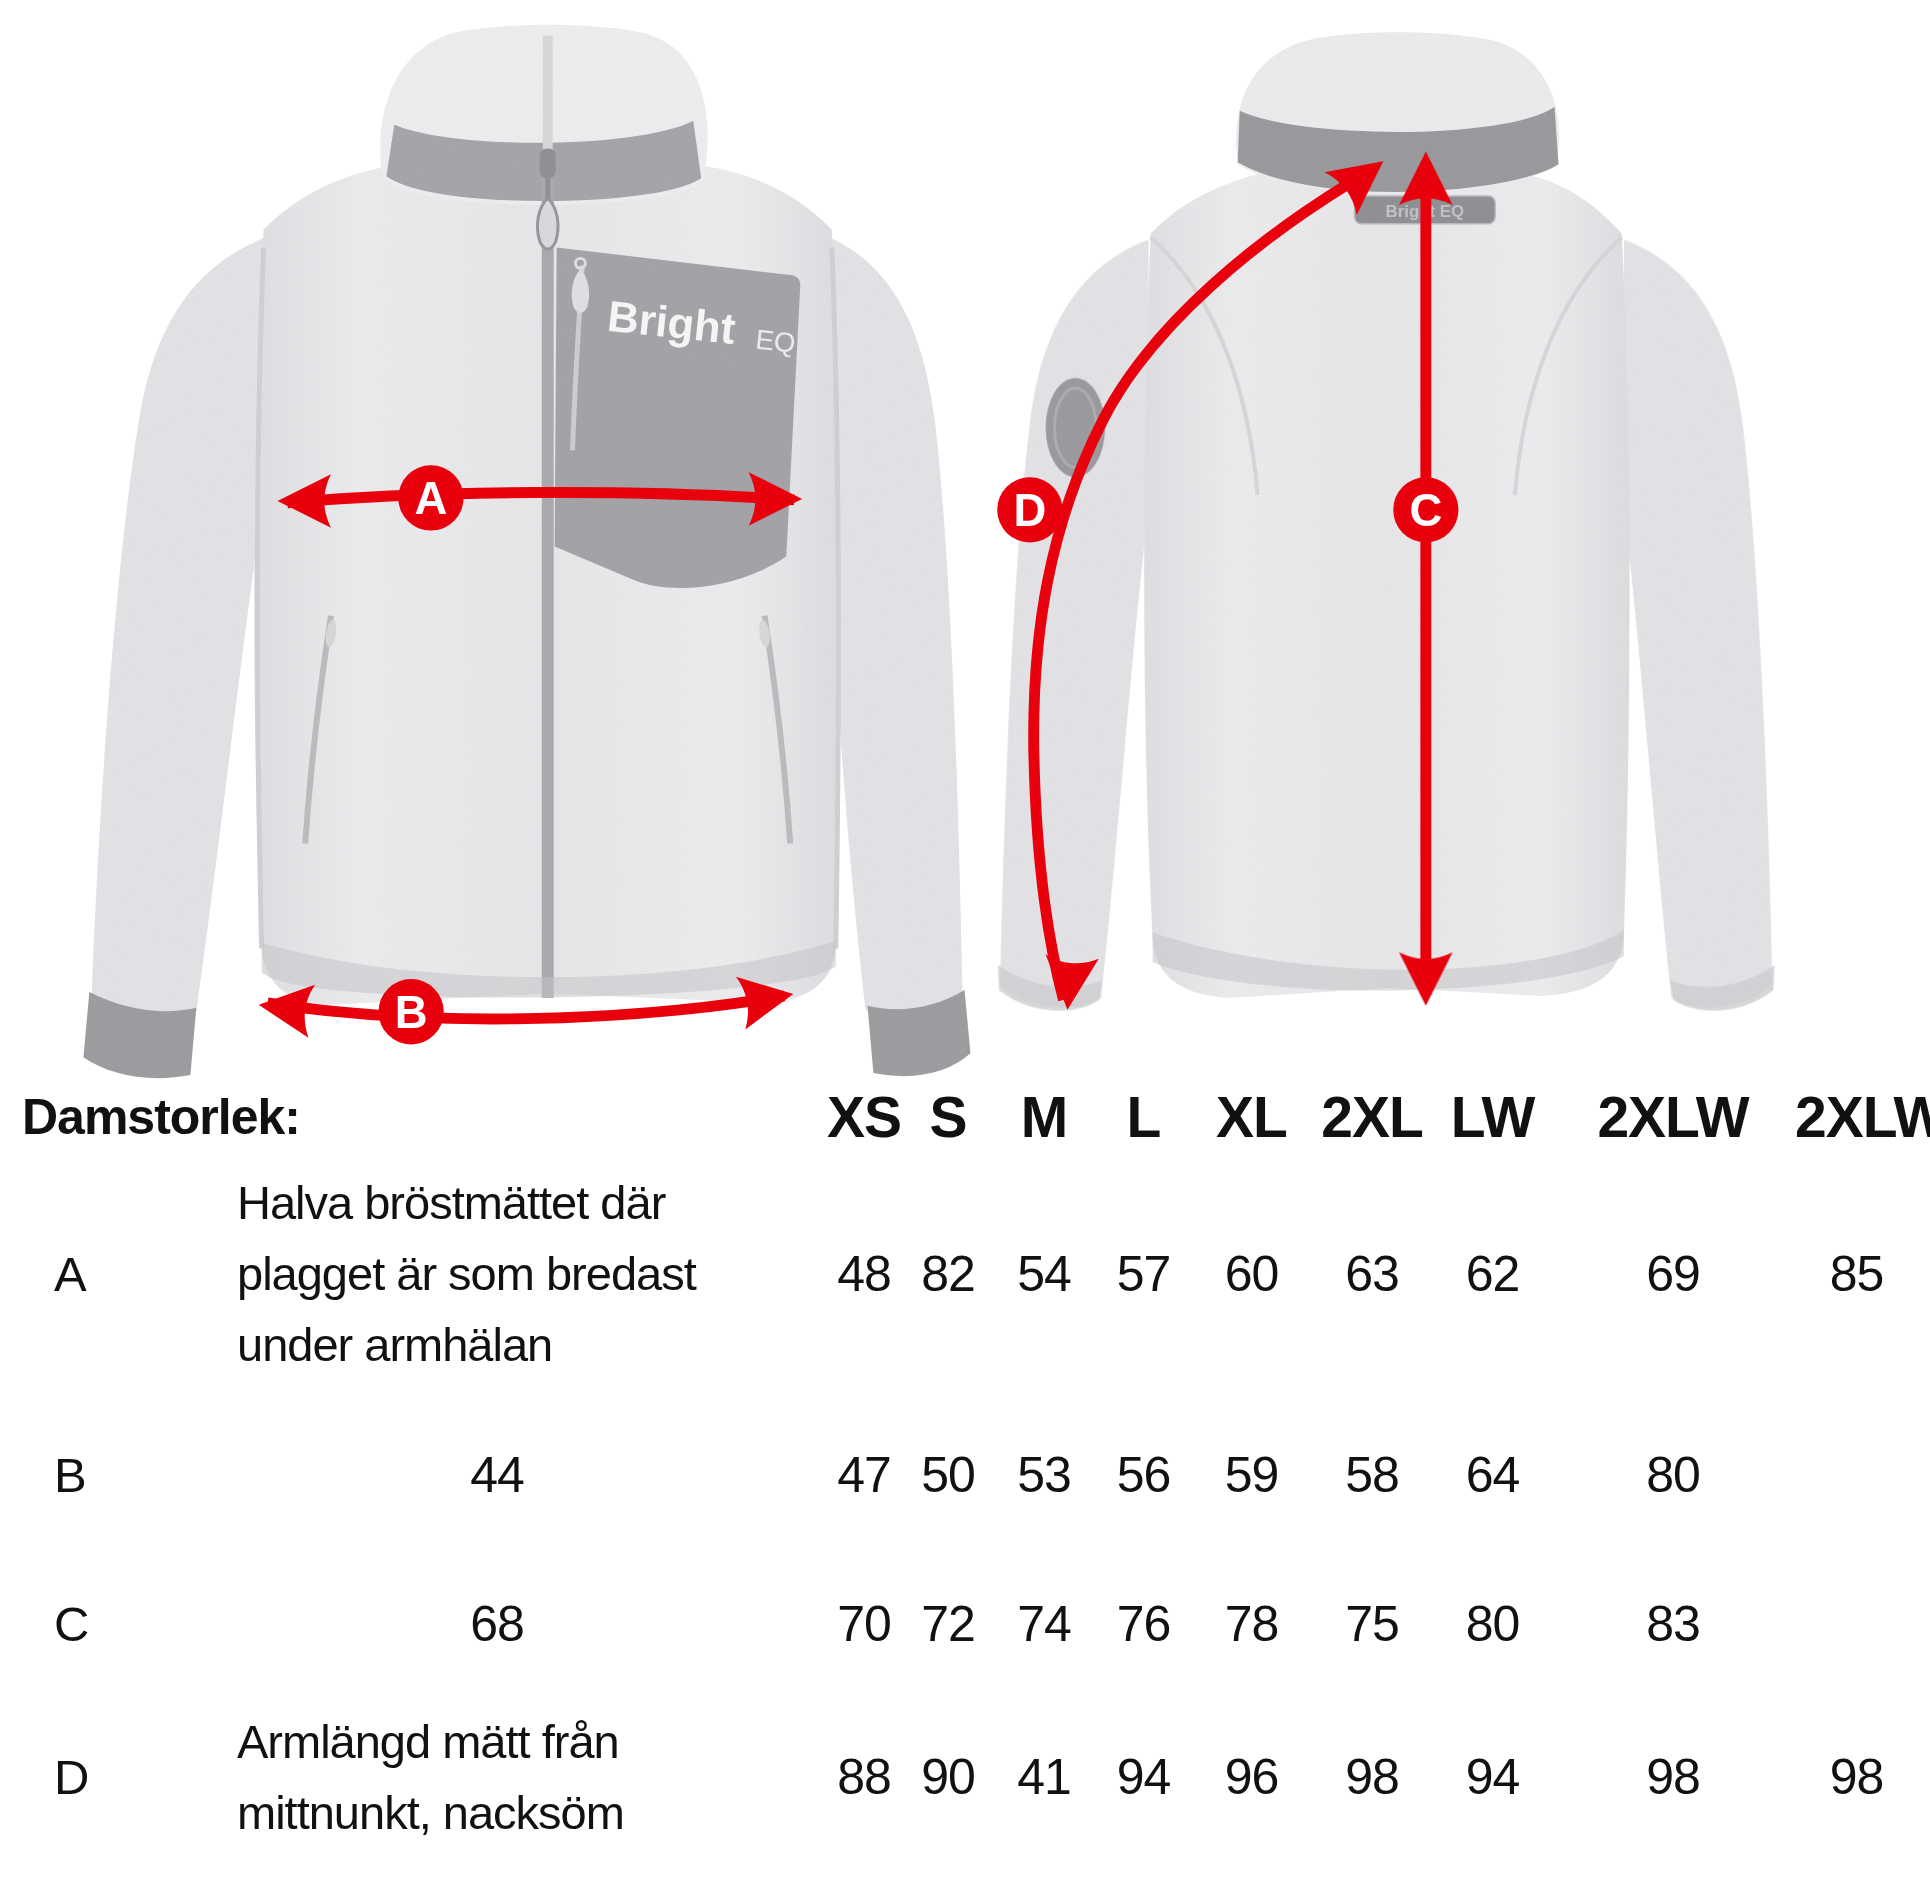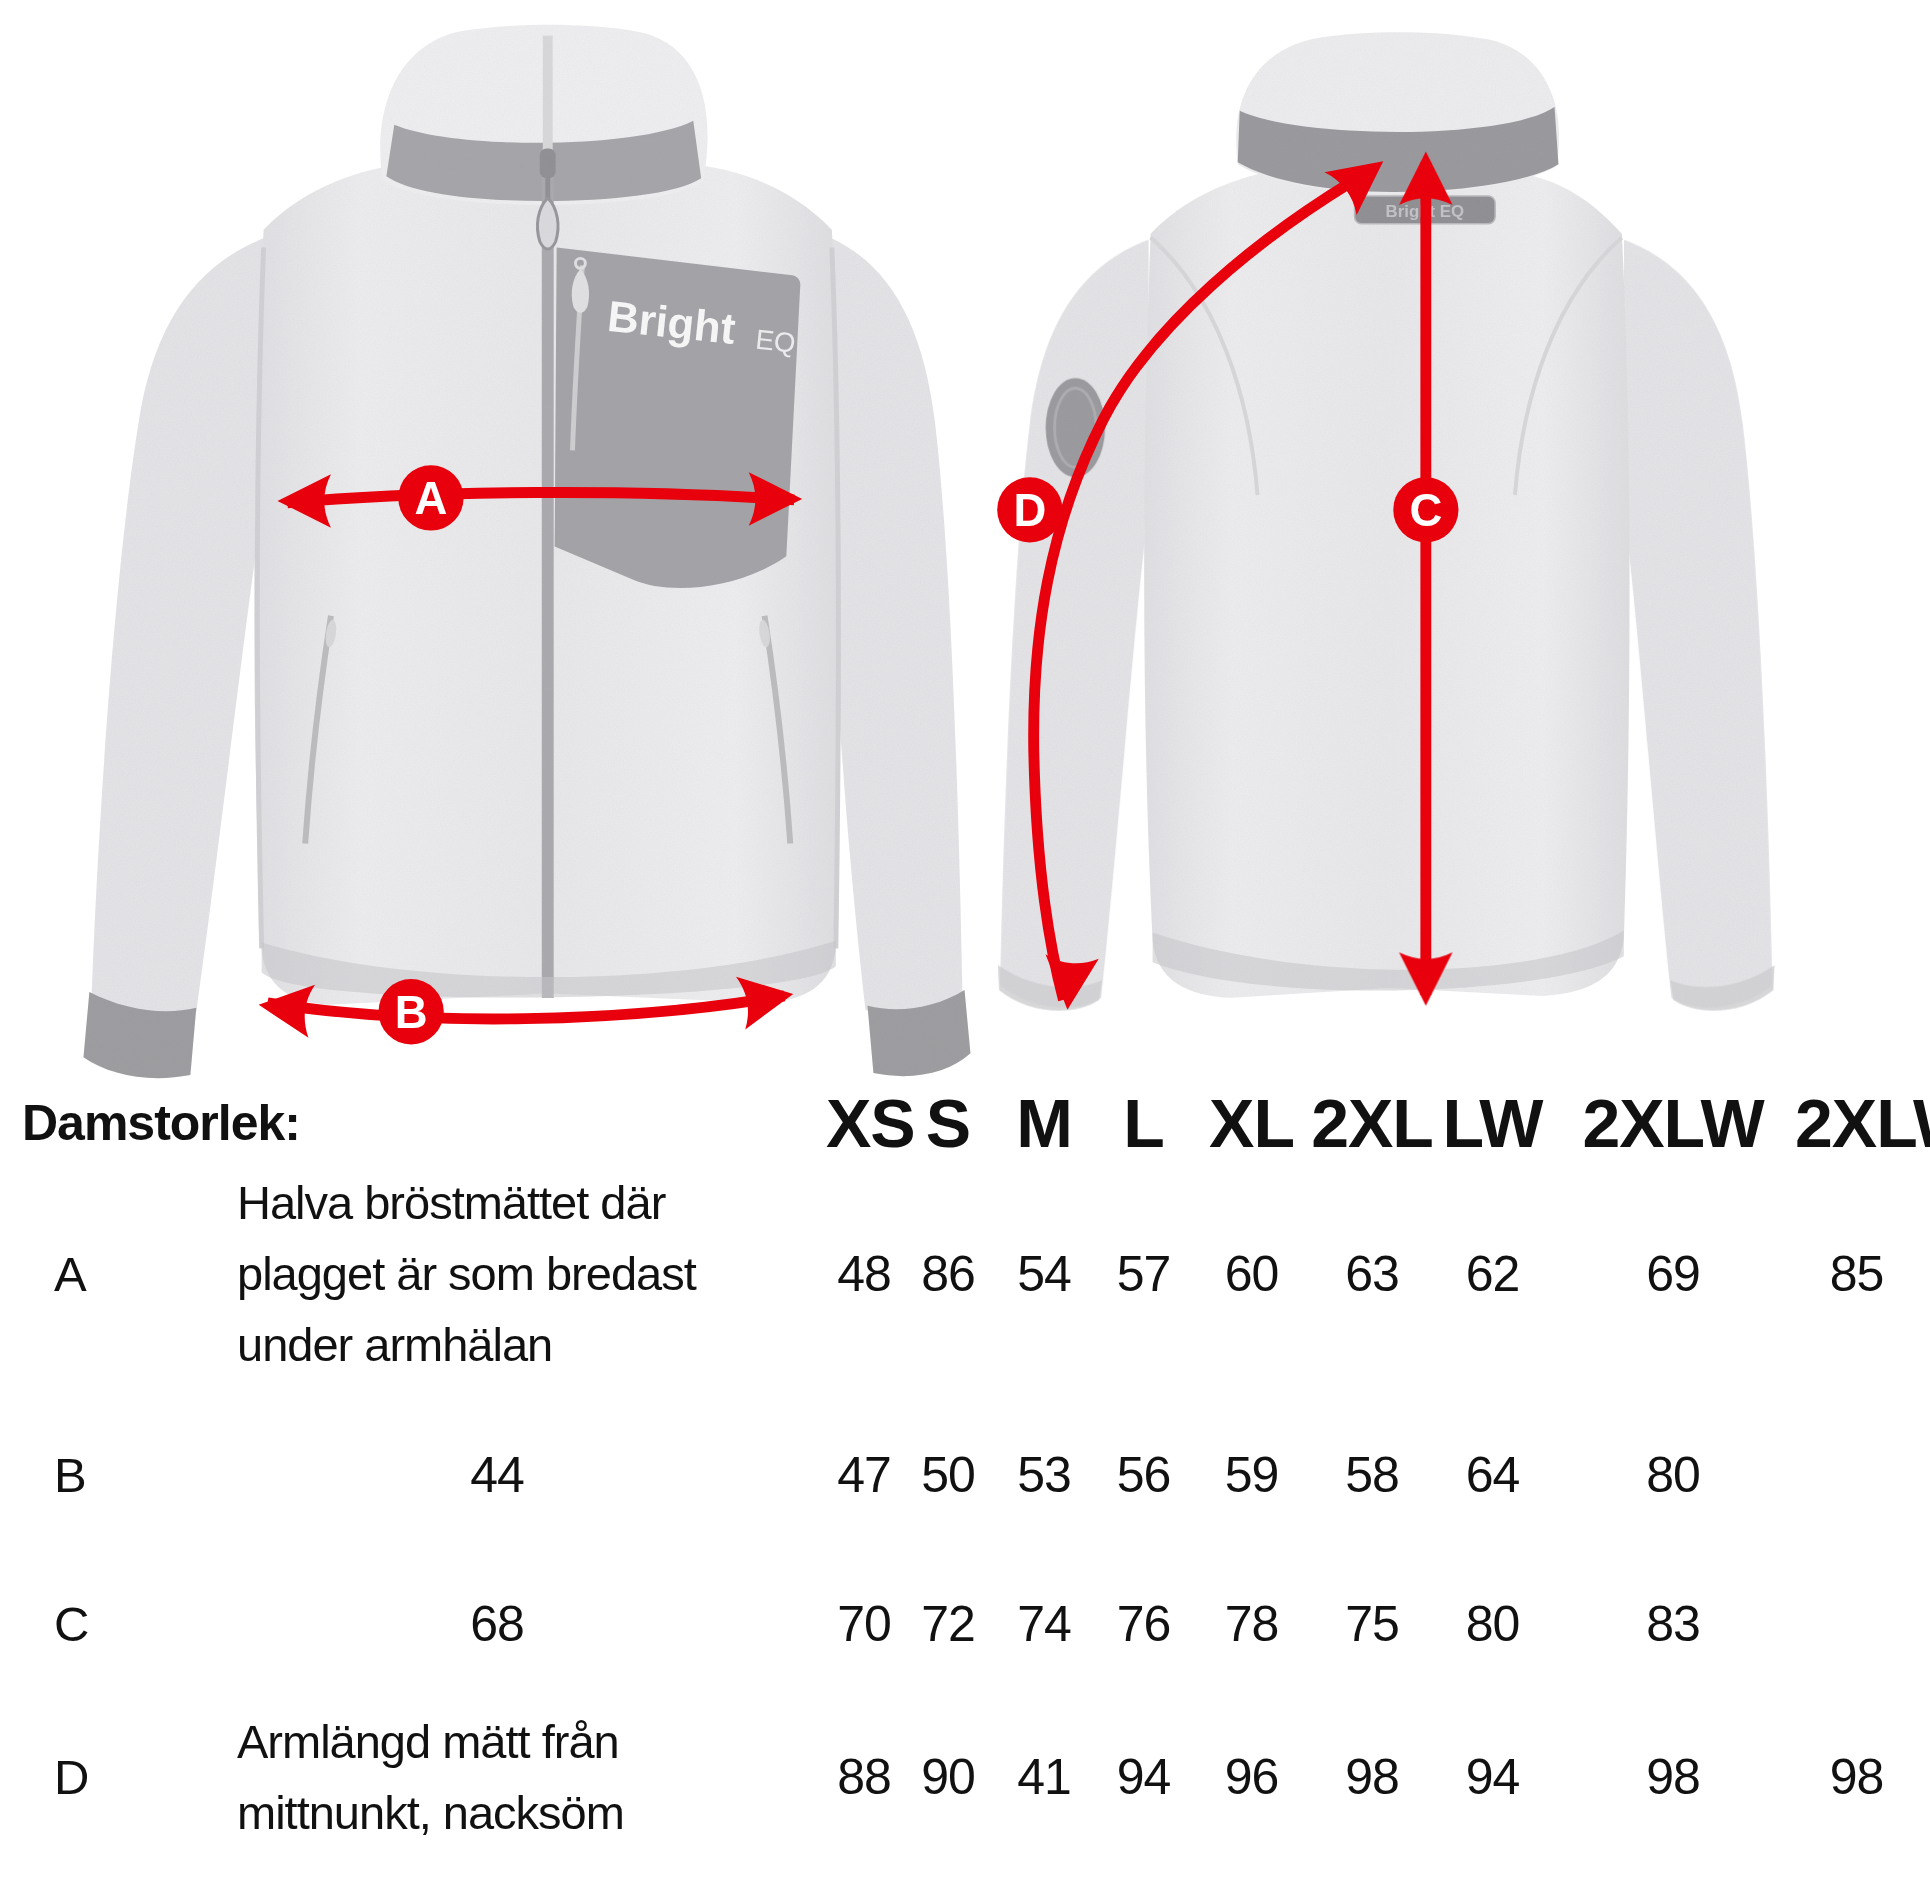--- a/index.html
+++ b/index.html
@@ -22,21 +22,21 @@
     grid-template-columns:168px 658px 76px 92px 100px 99px 117px 124px 117px 244px 123px;
     align-items:center;
   }
   .t-head{height:63px;}
   .t-title{
     grid-column:1 / 3;
     font-weight:700;font-size:50px;
     padding-left:22px;
   }
   .t-size{
-    font-weight:700;font-size:68px;text-align:center;white-space:nowrap;
+    font-weight:700;font-size:57px;text-align:center;white-space:nowrap;
   }
   .t-letter{
     font-size:49px;padding-left:54px;
   }
   .t-desc{
     font-size:47px;line-height:71px;
     padding-left:69px;
     white-space:pre-line;
   }
   .t-val{
@@ -180,21 +180,21 @@
       <div class="t-size">2XLW</div>
       <div class="t-size">2XLW+</div>
     </div>
 
     <div class="t-row row-a">
       <div class="t-letter">A</div>
       <div class="t-desc">Halva bröstmättet där
 plagget är som bredast
 under armhälan</div>
       <div class="t-val">48</div>
-      <div class="t-val">86</div>
+      <div class="t-val">82</div>
       <div class="t-val">54</div>
       <div class="t-val">57</div>
       <div class="t-val">60</div>
       <div class="t-val">63</div>
       <div class="t-val">62</div>
       <div class="t-val">69</div>
       <div class="t-val">85</div>
     </div>
 
     <div class="t-row row-b">

